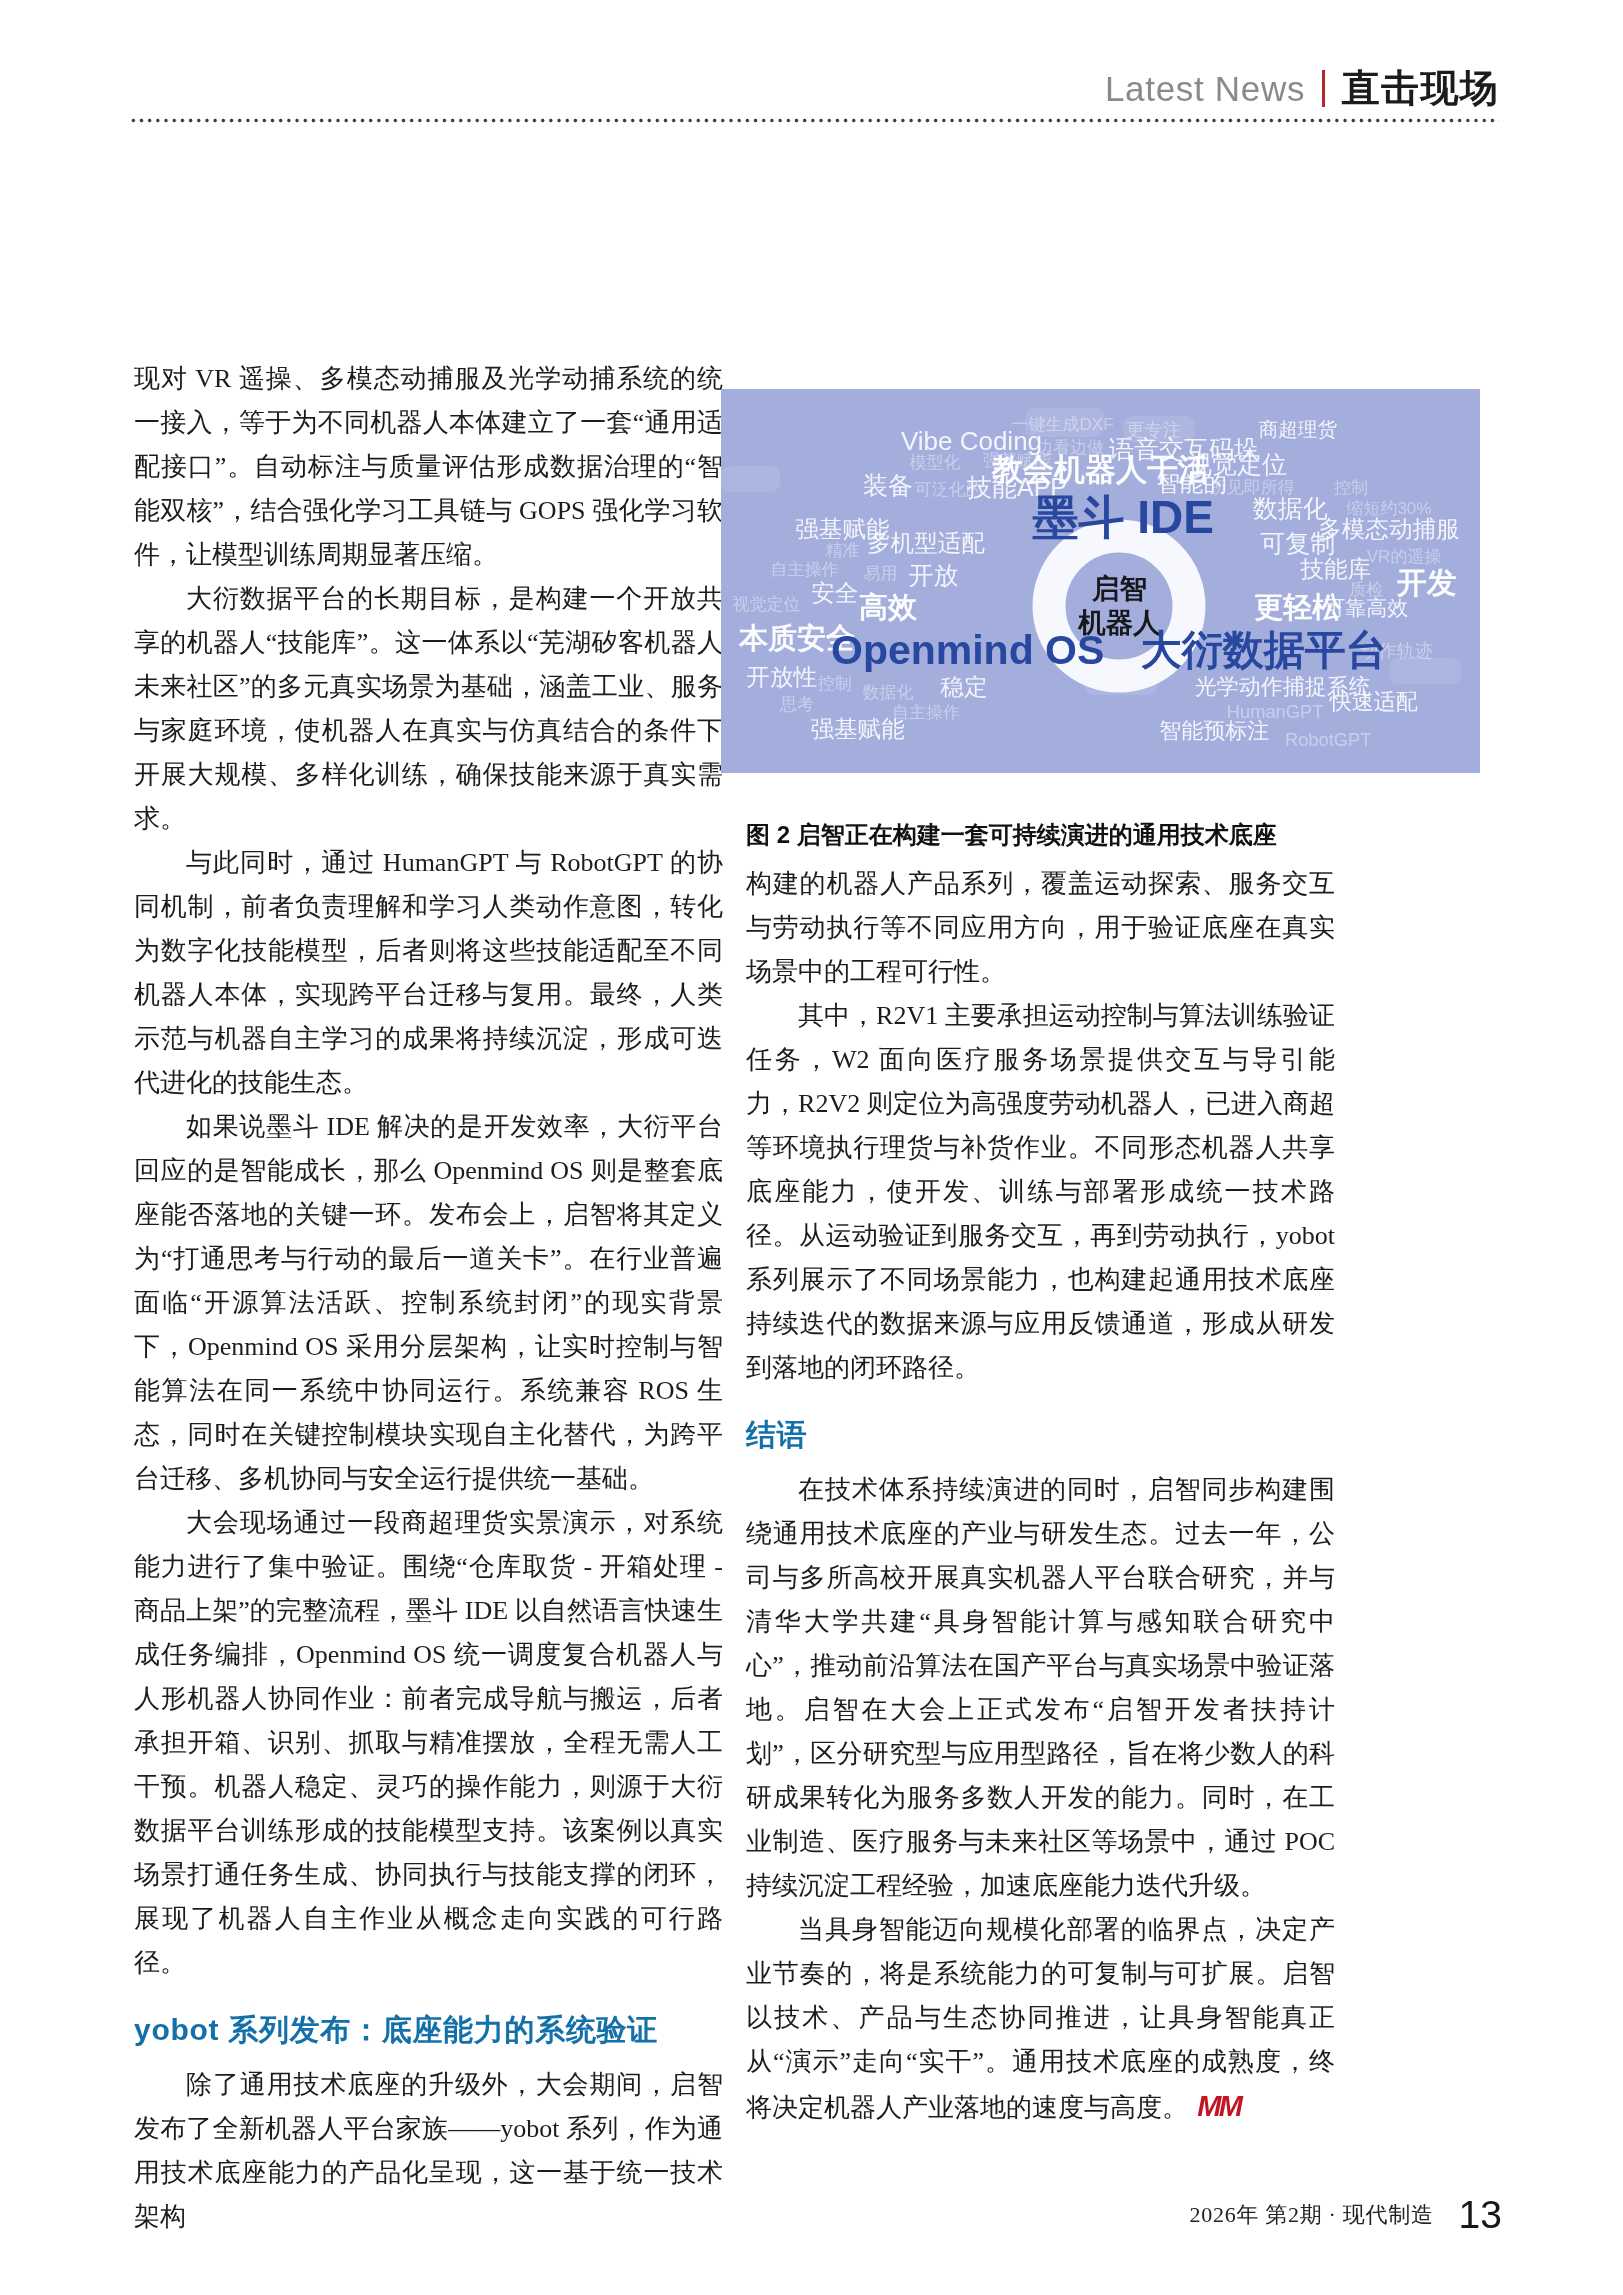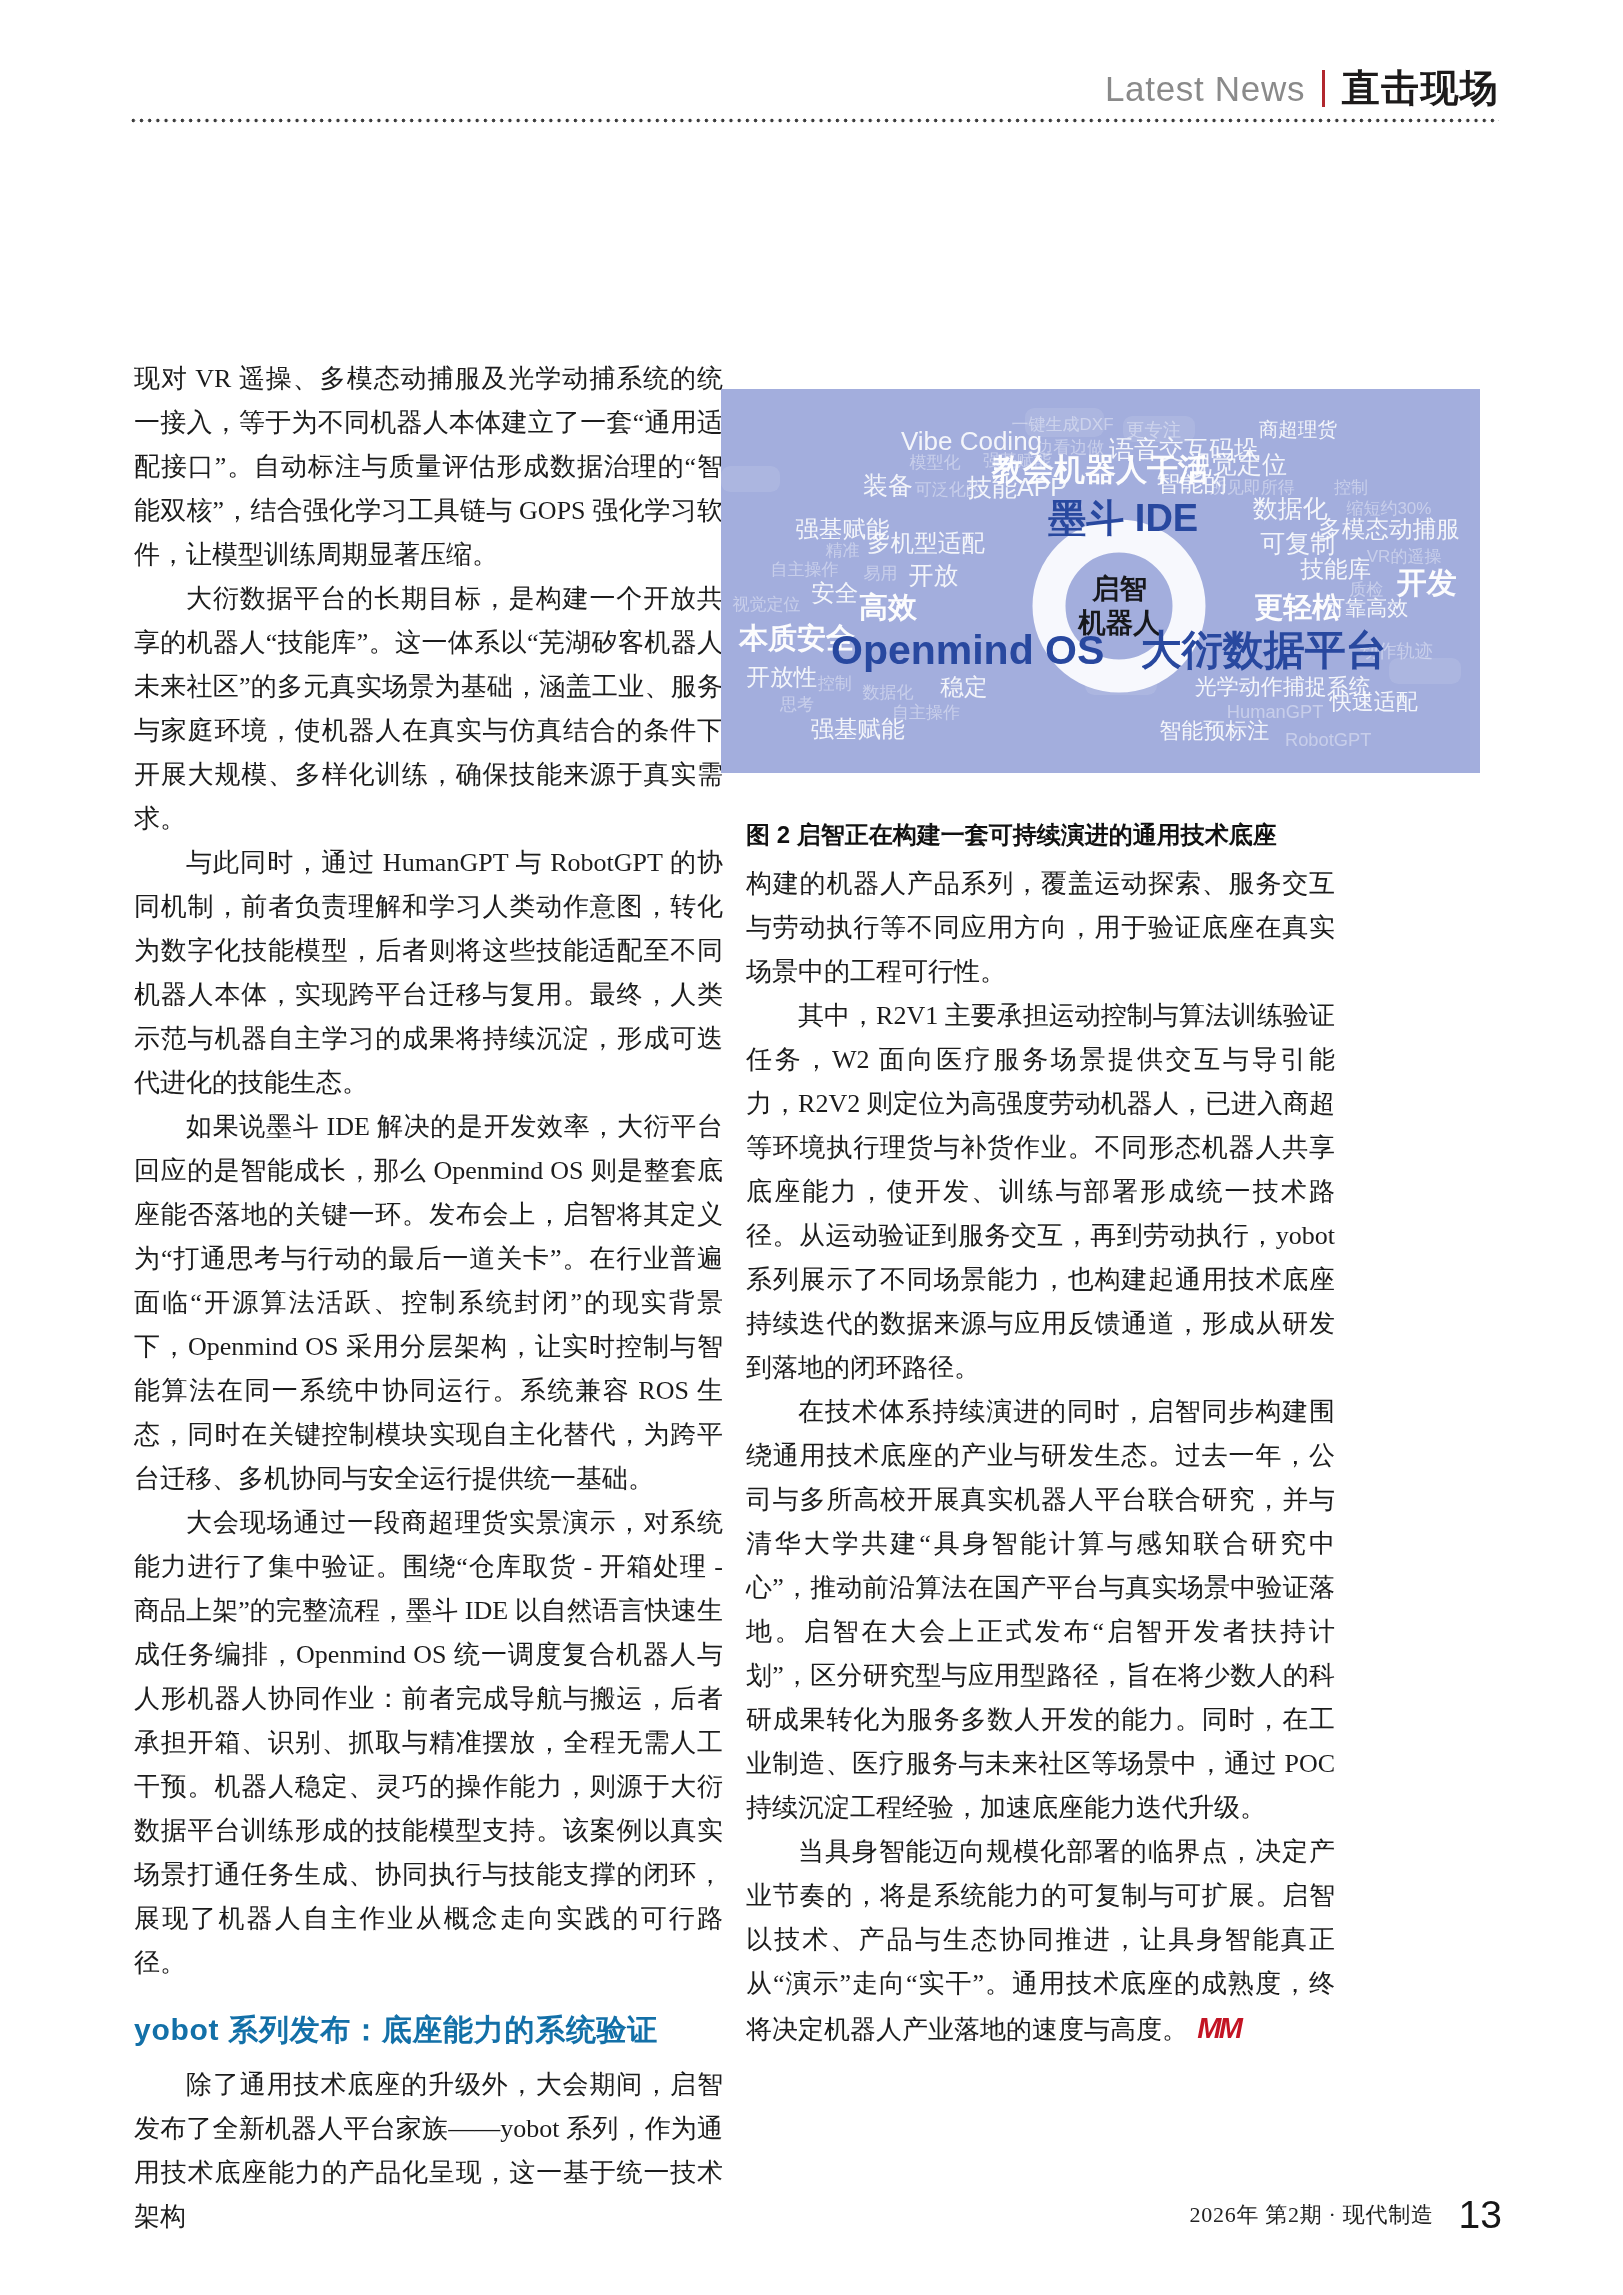--- a/index.html
+++ b/index.html
@@ -54,21 +54,21 @@
   .ring { position:absolute; left:52.5%; top:56.5%; width:173px; height:173px;
     transform:translate(-50%,-50%); box-sizing:border-box;
     border:33px solid rgba(250,251,254,0.96); border-radius:50%; }
   .ring-label { position:absolute; left:52.5%; top:56.5%;
     transform:translate(-50%,-50%); text-align:center;
     font-family:"Liberation Sans",sans-serif; font-weight:700; font-size:27.5px;
     line-height:34px; color:#17181c; white-space:nowrap; }
   .fig-label { position:absolute; transform:translate(-50%,-50%);
     font-family:"Liberation Sans",sans-serif; font-weight:800; color:#28489f;
     white-space:nowrap; }
-  .fig-label.ide { left:53%; top:33.5%; font-size:38px; }
+  .fig-label.ide { left:53%; top:33.5%; font-size:46px; }
   .fig-label.os  { left:32.5%; top:68%; font-size:41px; }
   .fig-label.dp  { left:71.5%; top:68%; font-size:41px; }
   .figure-caption { position:absolute; left:746px; top:819px; width:759px;
     font-family:"Liberation Sans",sans-serif; font-weight:700; font-size:24px;
     color:#111111; text-align:left; }
 
   
   .footer { position:absolute; top:2193px; left:131px; right:121px;
     display:flex; justify-content:flex-end; align-items:center; gap:25px; }
   .footer-issue { font-size:22px; color:#222222; letter-spacing:0.7px; }
@@ -165,20 +165,21 @@
   <div class="fig-label os">Openmind OS</div>
   <div class="fig-label dp">大衍数据平台</div>
 </div>
 <div class="figure-caption">图 2 启智正在构建一套可持续演进的通用技术底座</div>
 
 <div class="col col-right-text">
   <div>
       <p class="para">构建的机器人产品系列，覆盖运动探索、服务交互与劳动执行等不同应用方向，用于验证底座在真实场景中的工程可行性。</p>
       <p class="para indent">其中，R2V1 主要承担运动控制与算法训练验证任务，W2 面向医疗服务场景提供交互与导引能力，R2V2 则定位为高强度劳动机器人，已进入商超等环境执行理货与补货作业。不同形态机器人共享底座能力，使开发、训练与部署形成统一技术路径。从运动验证到服务交互，再到劳动执行，yobot 系列展示了不同场景能力，也构建起通用技术底座持续迭代的数据来源与应用反馈通道，形成从研发到落地的闭环路径。</p>
     </div>
+  <h2 class="section-heading">结语</h2>
   <div>
       <p class="para indent">在技术体系持续演进的同时，启智同步构建围绕通用技术底座的产业与研发生态。过去一年，公司与多所高校开展真实机器人平台联合研究，并与清华大学共建“具身智能计算与感知联合研究中心”，推动前沿算法在国产平台与真实场景中验证落地。启智在大会上正式发布“启智开发者扶持计划”，区分研究型与应用型路径，旨在将少数人的科研成果转化为服务多数人开发的能力。同时，在工业制造、医疗服务与未来社区等场景中，通过 POC 持续沉淀工程经验，加速底座能力迭代升级。</p>
       <p class="para indent">当具身智能迈向规模化部署的临界点，决定产业节奏的，将是系统能力的可复制与可扩展。启智以技术、产品与生态协同推进，让具身智能真正从“演示”走向“实干”。通用技术底座的成熟度，终将决定机器人产业落地的速度与高度。<span class="mm-logo">MM</span></p>
     </div>
 </div>
 
 <div class="footer">
   <span class="footer-issue">2026年 第2期 · 现代制造</span>
   <span class="footer-page">13</span>
 </div>

